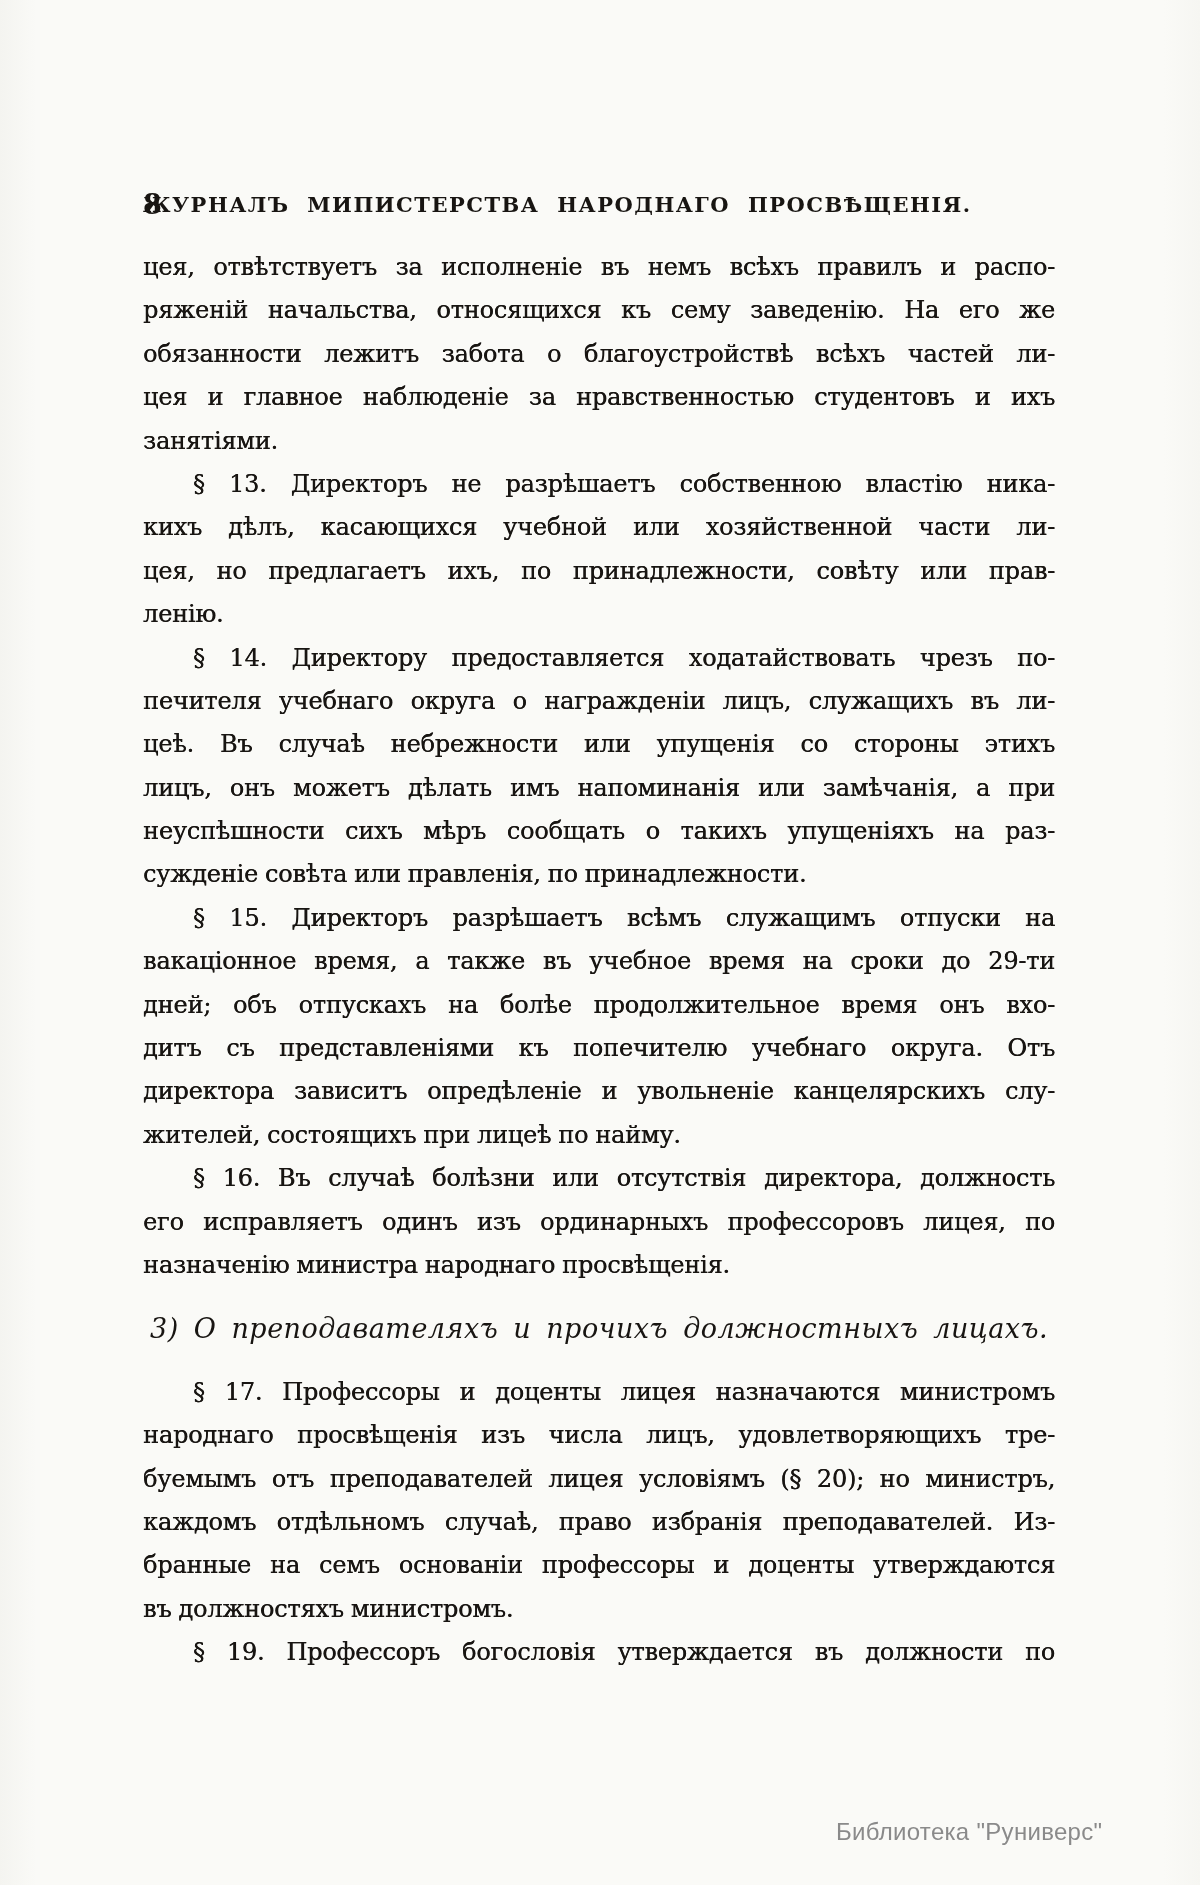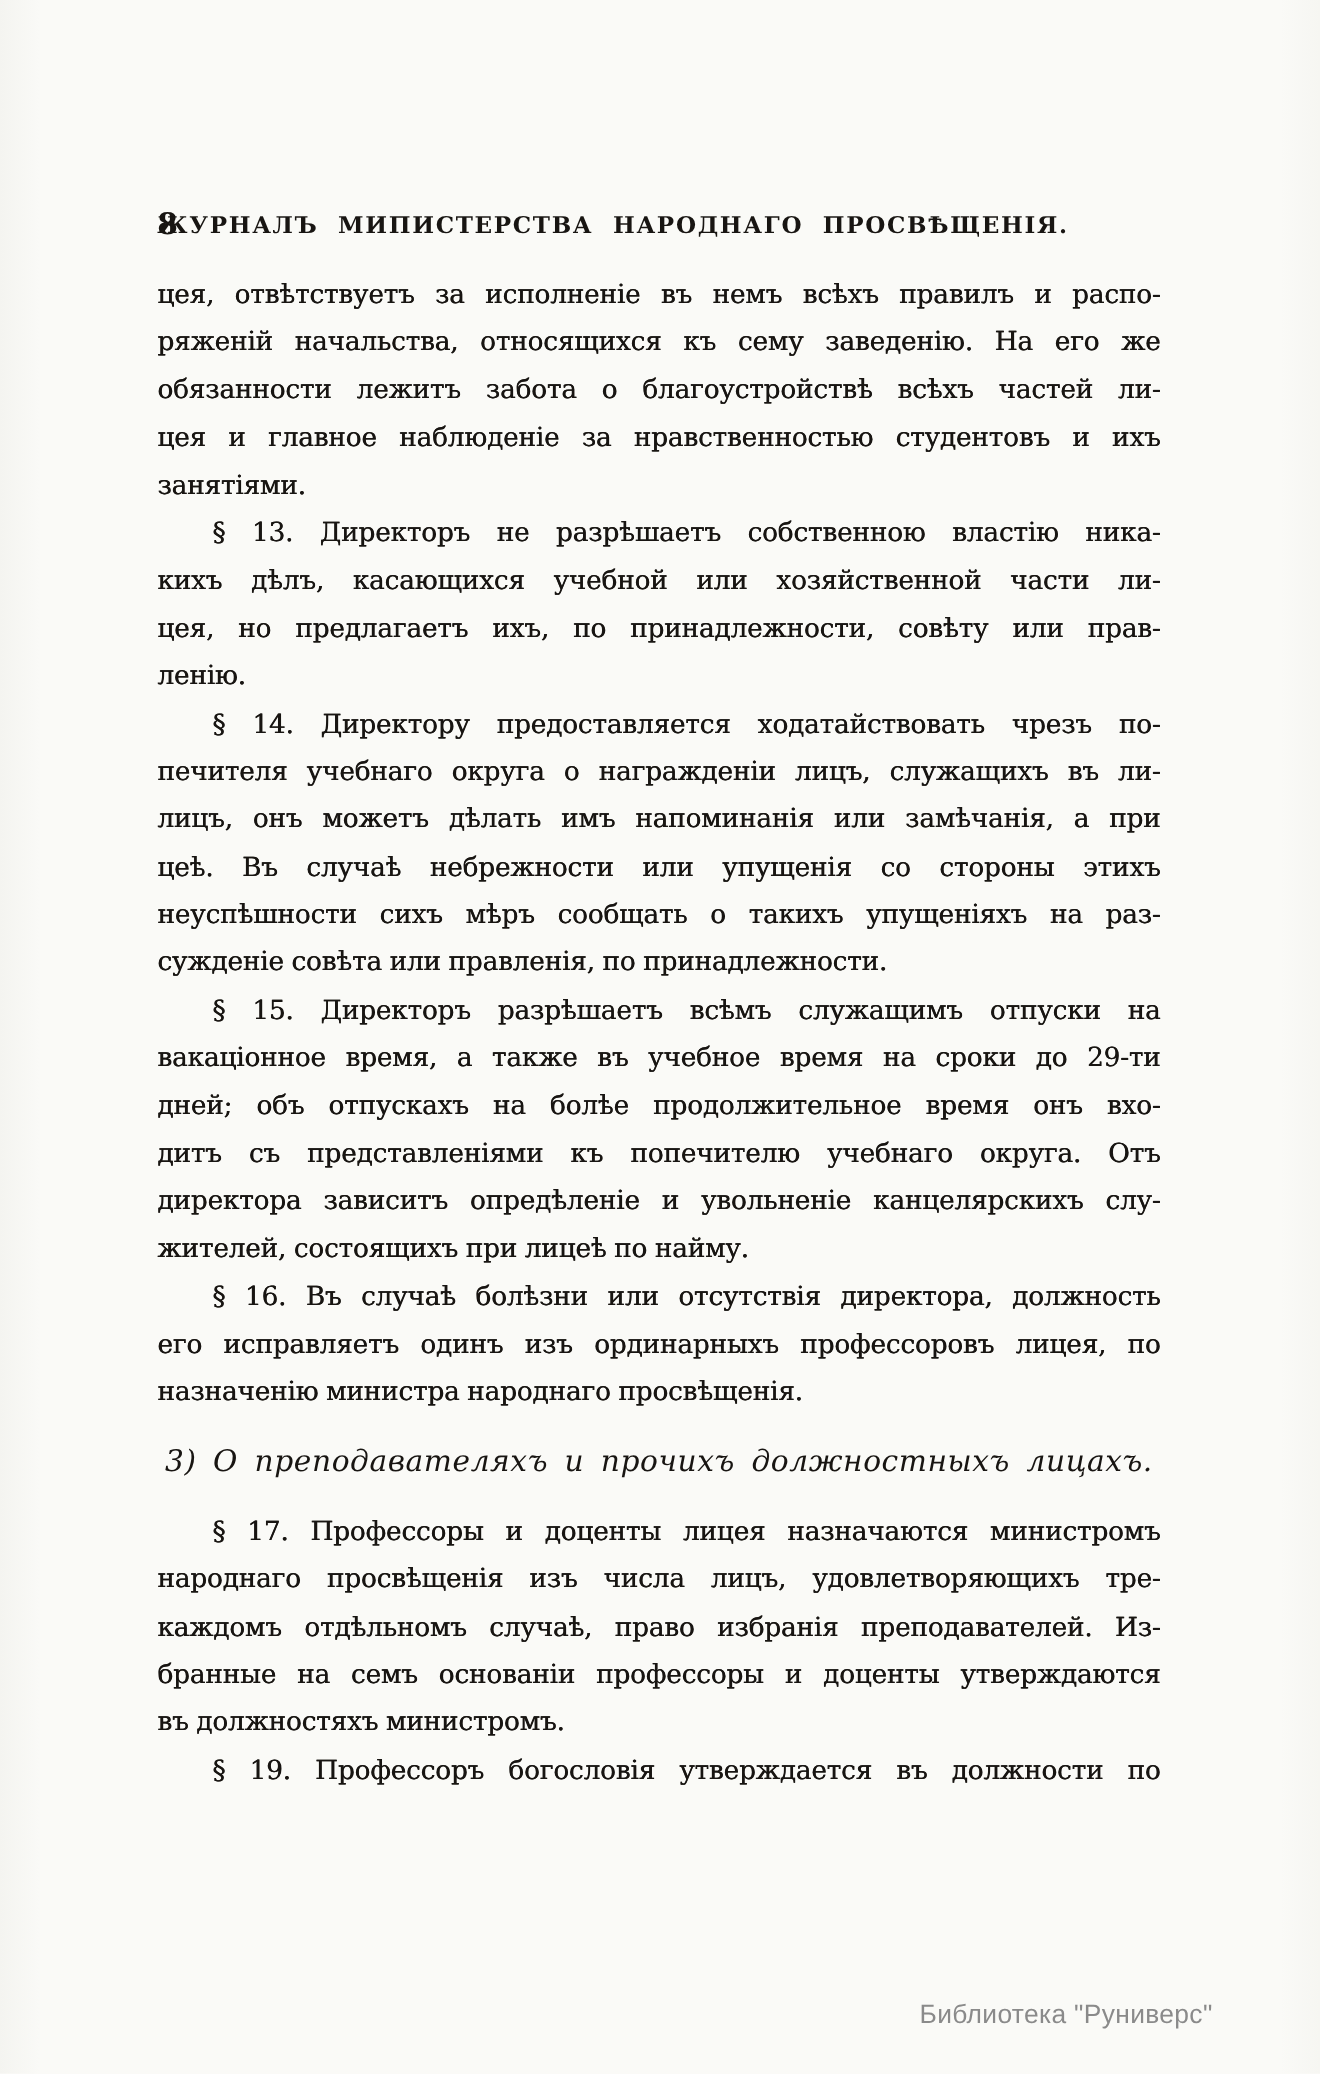--- a/index.html
+++ b/index.html
@@ -116,22 +116,22 @@
     <p class="para">
       <span class="ln j ind">§ 13. Директоръ не разрѣшаетъ собственною властію ника-</span>
       <span class="ln j">кихъ дѣлъ, касающихся учебной или хозяйственной части ли-</span>
       <span class="ln j">цея, но предлагаетъ ихъ, по принадлежности, совѣту или прав-</span>
       <span class="ln">ленію.</span>
     </p>
 
     <p class="para">
       <span class="ln j ind">§ 14. Директору предоставляется ходатайствовать чрезъ по-</span>
       <span class="ln j">печителя учебнаго округа о награжденіи лицъ, служащихъ въ ли-</span>
+      <span class="ln j">цеѣ. Въ случаѣ небрежности или упущенія со стороны этихъ</span>
       <span class="ln j">лицъ, онъ можетъ дѣлать имъ напоминанія или замѣчанія, а при</span>
-      <span class="ln j">цеѣ. Въ случаѣ небрежности или упущенія со стороны этихъ</span>
       <span class="ln j">неуспѣшности сихъ мѣръ сообщать о такихъ упущеніяхъ на раз-</span>
       <span class="ln">сужденіе совѣта или правленія, по принадлежности.</span>
     </p>
 
     <p class="para">
       <span class="ln j ind">§ 15. Директоръ разрѣшаетъ всѣмъ служащимъ отпуски на</span>
       <span class="ln j">вакаціонное время, а также въ учебное время на сроки до 29-ти</span>
       <span class="ln j">дней; объ отпускахъ на болѣе продолжительное время онъ вхо-</span>
       <span class="ln j">дитъ съ представленіями къ попечителю учебнаго округа. Отъ</span>
       <span class="ln j">директора зависитъ опредѣленіе и увольненіе канцелярскихъ слу-</span>
@@ -142,20 +142,21 @@
       <span class="ln j ind">§ 16. Въ случаѣ болѣзни или отсутствія директора, должность</span>
       <span class="ln j">его исправляетъ одинъ изъ ординарныхъ профессоровъ лицея, по</span>
       <span class="ln">назначенію министра народнаго просвѣщенія.</span>
     </p>
 
     <div class="heading">3) О преподавателяхъ и прочихъ должностныхъ лицахъ.</div>
 
     <p class="para">
       <span class="ln j ind">§ 17. Профессоры и доценты лицея назначаются министромъ</span>
       <span class="ln j">народнаго просвѣщенія изъ числа лицъ, удовлетворяющихъ тре-</span>
+      <span class="ln j">буемымъ отъ преподавателей лицея условіямъ (§ 20); но министръ,</span>
       <span class="ln j">каждомъ отдѣльномъ случаѣ, право избранія преподавателей. Из-</span>
       <span class="ln j">бранные на семъ основаніи профессоры и доценты утверждаются</span>
       <span class="ln">въ должностяхъ министромъ.</span>
     </p>
 
     <p class="para">
       <span class="ln j ind">§ 19. Профессоръ богословія утверждается въ должности по</span>
     </p>
 
   </main>

